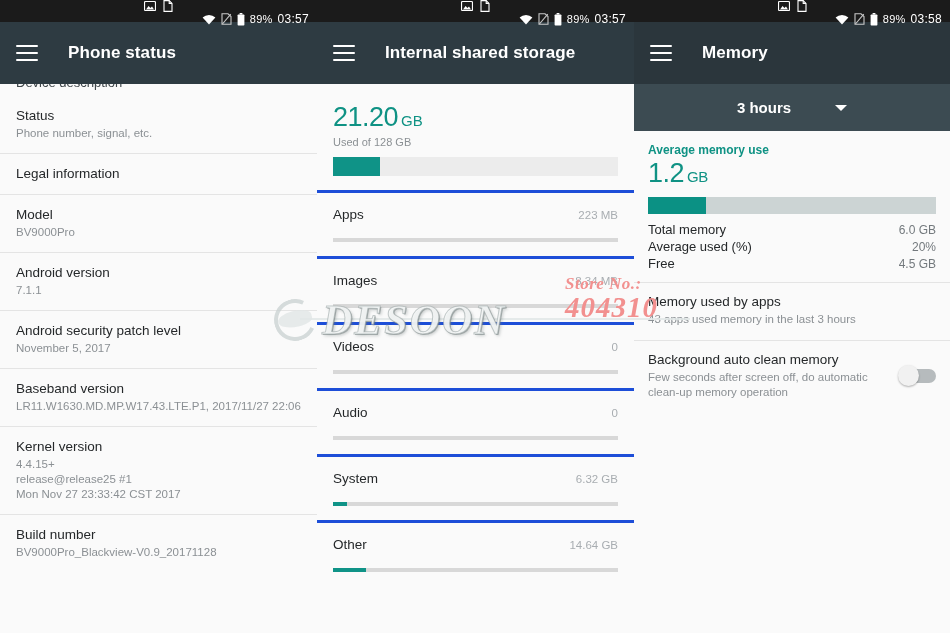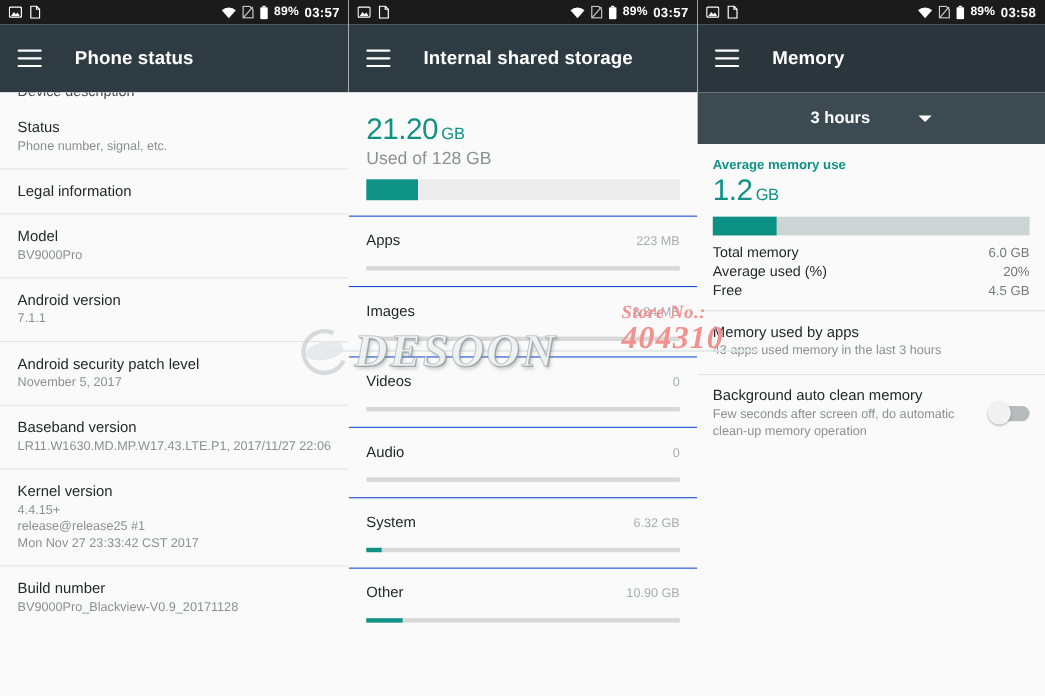--- a/index.html
+++ b/index.html
@@ -10,21 +10,21 @@
     overflow: hidden;
   }
   .screens { display: flex; width: 950px; height: 633px; }
   .panel { width: 317px; height: 633px; position: relative; overflow: hidden; background: #fafafa; }
   .panel.p3 { width: 316px; }
 
   
   .statusbar {
     height: 22px; background: #1b1b1b; color: #ffffff;
     display: flex; align-items: center; padding: 0 8px;
-    font-size: 11px; font-weight: bold; letter-spacing: .2px;
+    font-size: 11px; font-weight: normal; letter-spacing: .2px; flex-direction: column;
   }
   .sb-left { display: flex; align-items: center; gap: 7px; }
   .sb-right { margin-left: auto; display: flex; align-items: center; gap: 5px; }
   .sb-icon { display: inline-flex; align-items: center; justify-content: center; }
   .sb-pct { font-size: 11px; }
   .sb-time { font-size: 12px; letter-spacing: .3px; }
 
   
   .appbar {
     height: 62px; background: #2e3b42; color: #fff;
@@ -57,25 +57,25 @@
     padding: 11px 16px 12px 16px; border-top: 1px solid #e4e4e4;
   }
   .row:first-child { border-top: none; }
   .row-title { font-size: 13.5px; color: #25282a; line-height: 17px; }
   .row-sub { font-size: 11.5px; color: #8b9094; line-height: 15px; margin-top: 2px; }
 
   
   .storage-head { padding: 18px 16px 0 16px; background: #fafafa; }
   .big-num { color: #0f9284; font-size: 27px; font-weight: normal; letter-spacing: -.5px; }
   .big-num .unit { font-size: 15px; margin-left: 3px; letter-spacing: 0; }
-  .used-of { font-size: 16px; color: #8b9094; margin-top: 3px; }
+  .used-of { font-size: 11px; color: #8b9094; margin-top: 3px; }
   .bigbar { height: 19px; background: #ececec; margin-top: 9px; position: relative; }
   .bigbar > i { position: absolute; left: 0; top: 0; bottom: 0; background: #0f9387; display: block; }
 
-  .st-row { border-top: 1px solid #1d4ed8; padding: 14px 16px 0 16px; }
+  .st-row { border-top: 3px solid #1d4ed8; padding: 14px 16px 0 16px; }
   .st-row:first-of-type { margin-top: 14px; }
   .st-line { display: flex; align-items: baseline; }
   .st-name { font-size: 13.5px; color: #25282a; }
   .st-val { margin-left: auto; font-size: 11.5px; color: #a8adb1; }
   .st-bar { height: 4px; background: #d8d8d8; margin: 16px 0 14px 0; position: relative; }
   .st-bar > i { position: absolute; left: 0; top: 0; bottom: 0; background: #0f9387; display: block; }
 
   
   .mem-body { background: #fafafa; }
   .mem-head { padding: 12px 14px 0 14px; }
@@ -333,21 +333,21 @@
             <span class="st-name">System</span>
             <span class="st-val">6.32 GB</span>
           </div>
           <div class="st-bar">
             <i style="width: 5%;"></i>
           </div>
         </div>
         <div class="st-row">
           <div class="st-line">
             <span class="st-name">Other</span>
-            <span class="st-val">10.90 GB</span>
+            <span class="st-val">14.64 GB</span>
           </div>
           <div class="st-bar">
             <i style="width: 11.5%;"></i>
           </div>
         </div>
       </div>
   </div>
 
   <div class="panel p3">
 

